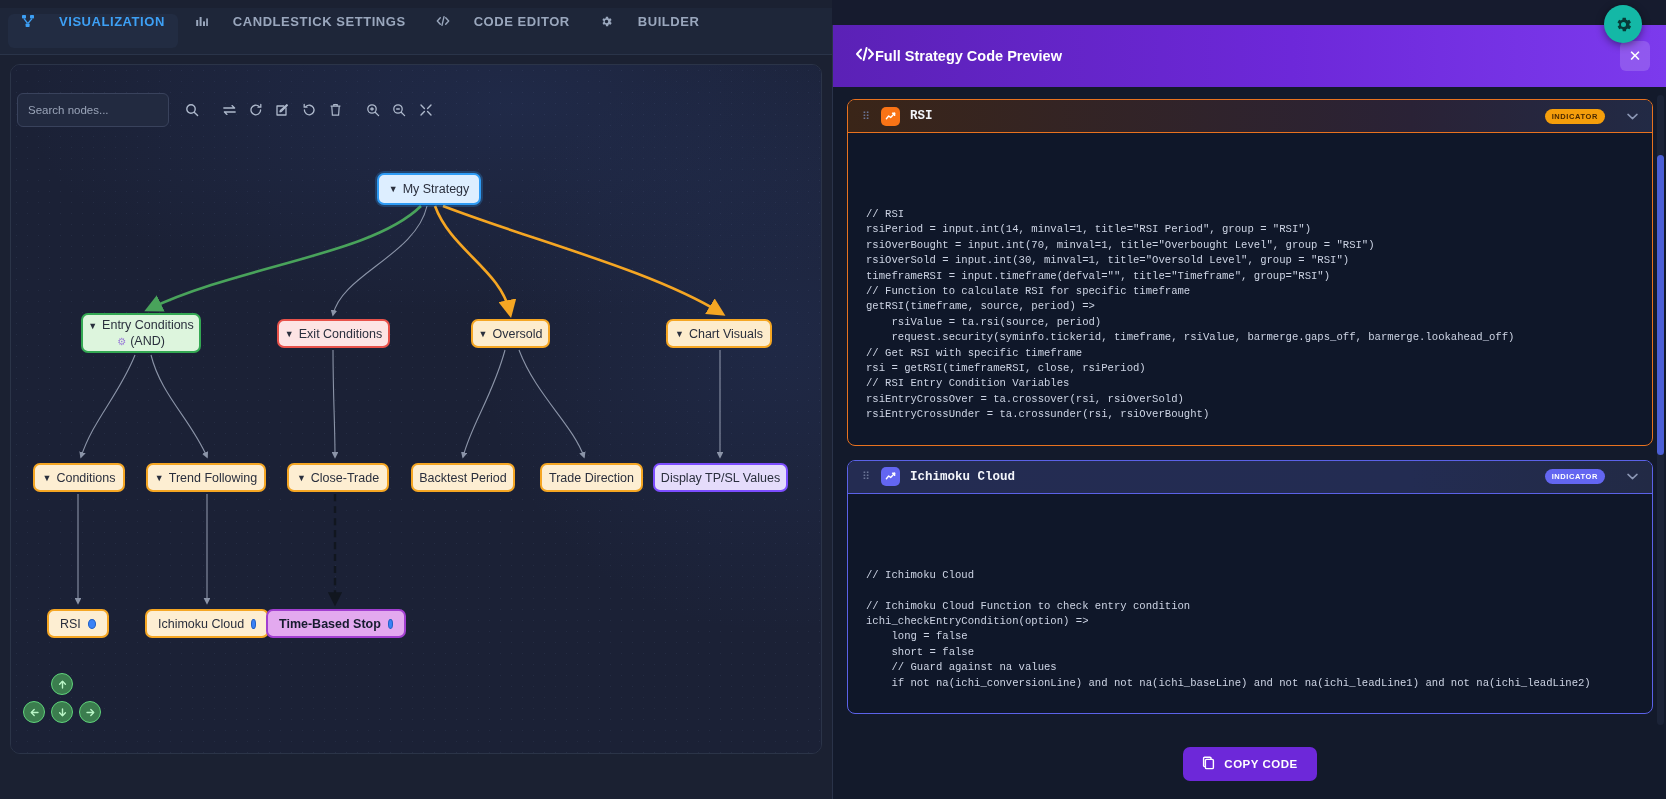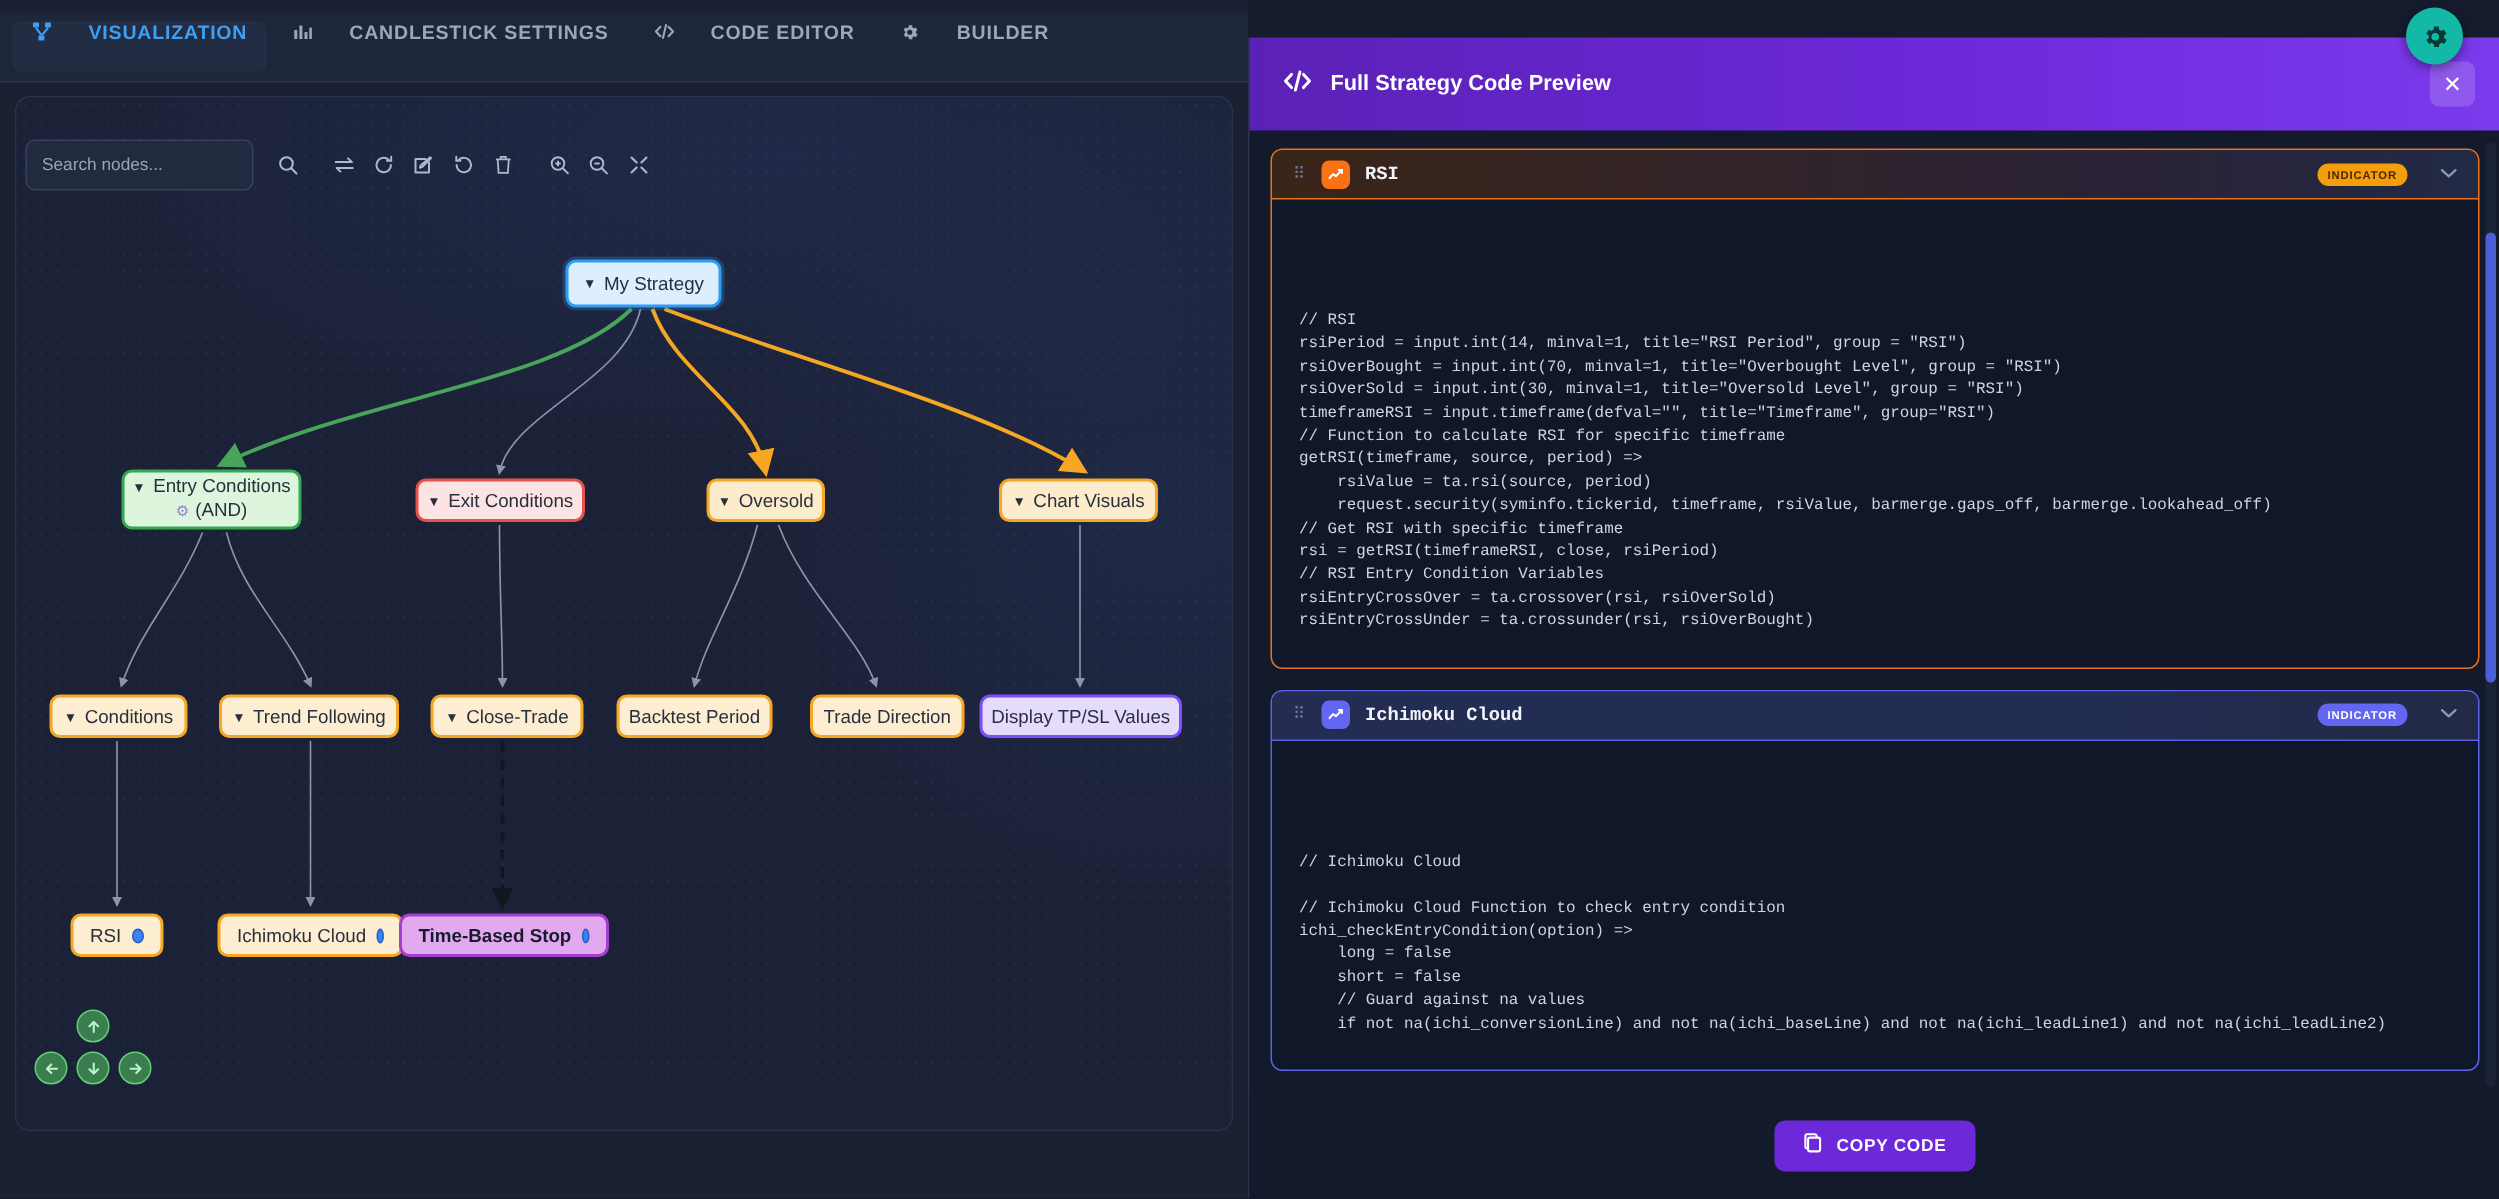--- a/index.html
+++ b/index.html
@@ -104,21 +104,21 @@
 
   
   #right-pane {
     position: absolute; left: 832px; top: 25px; width: 834px; height: 774px;
     background: #131a2b;
     border-left: 1px solid #2a3349;
   }
   #panel-header {
     position: relative; height: 62px;
     background: linear-gradient(90deg, #5b21b6 0%, #6d28d9 55%, #7c3aed 100%);
-    display: flex; align-items: center; padding: 0 22px; gap: 12px;
+    display: flex; align-items: center; padding: 0 22px; 
   }
   #panel-header .title { color: #fff; font-size: 14.5px; font-weight: 700; }
   #close-btn {
     position: absolute; right: 16px; top: 50%; transform: translateY(-50%);
     width: 30px; height: 30px; border-radius: 6px;
     background: rgba(255,255,255,.16); color:#fff; cursor:pointer;
     display:flex; align-items:center; justify-content:center; font-size:15px;
   }
   #gear-fab {
     position: absolute; right: 24px; top: -20px; width: 38px; height: 38px;

